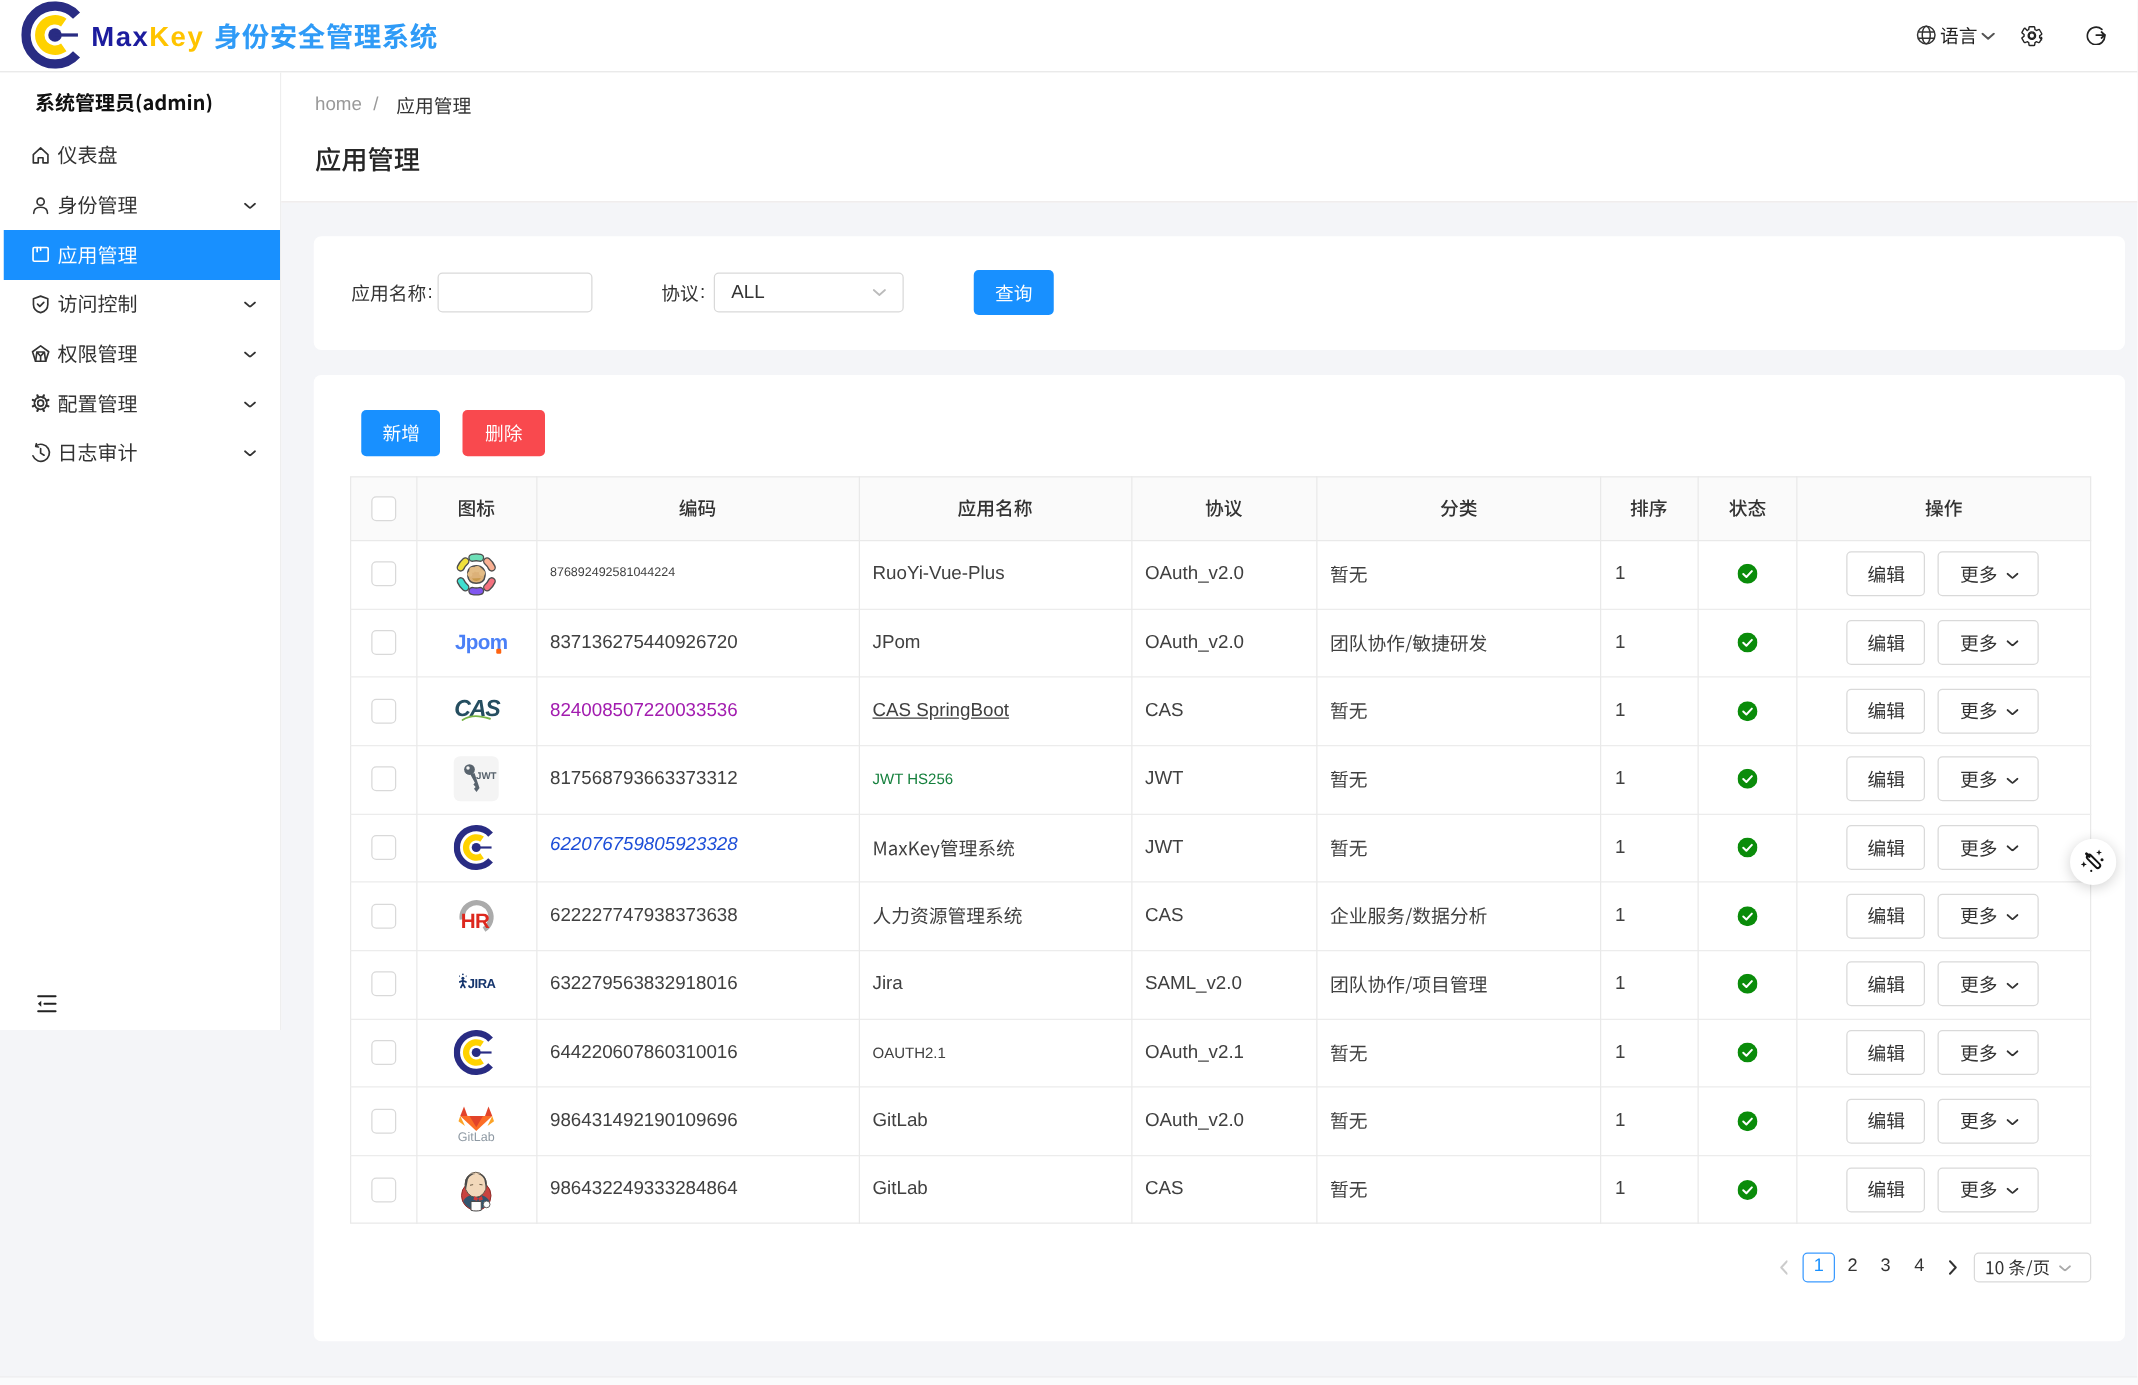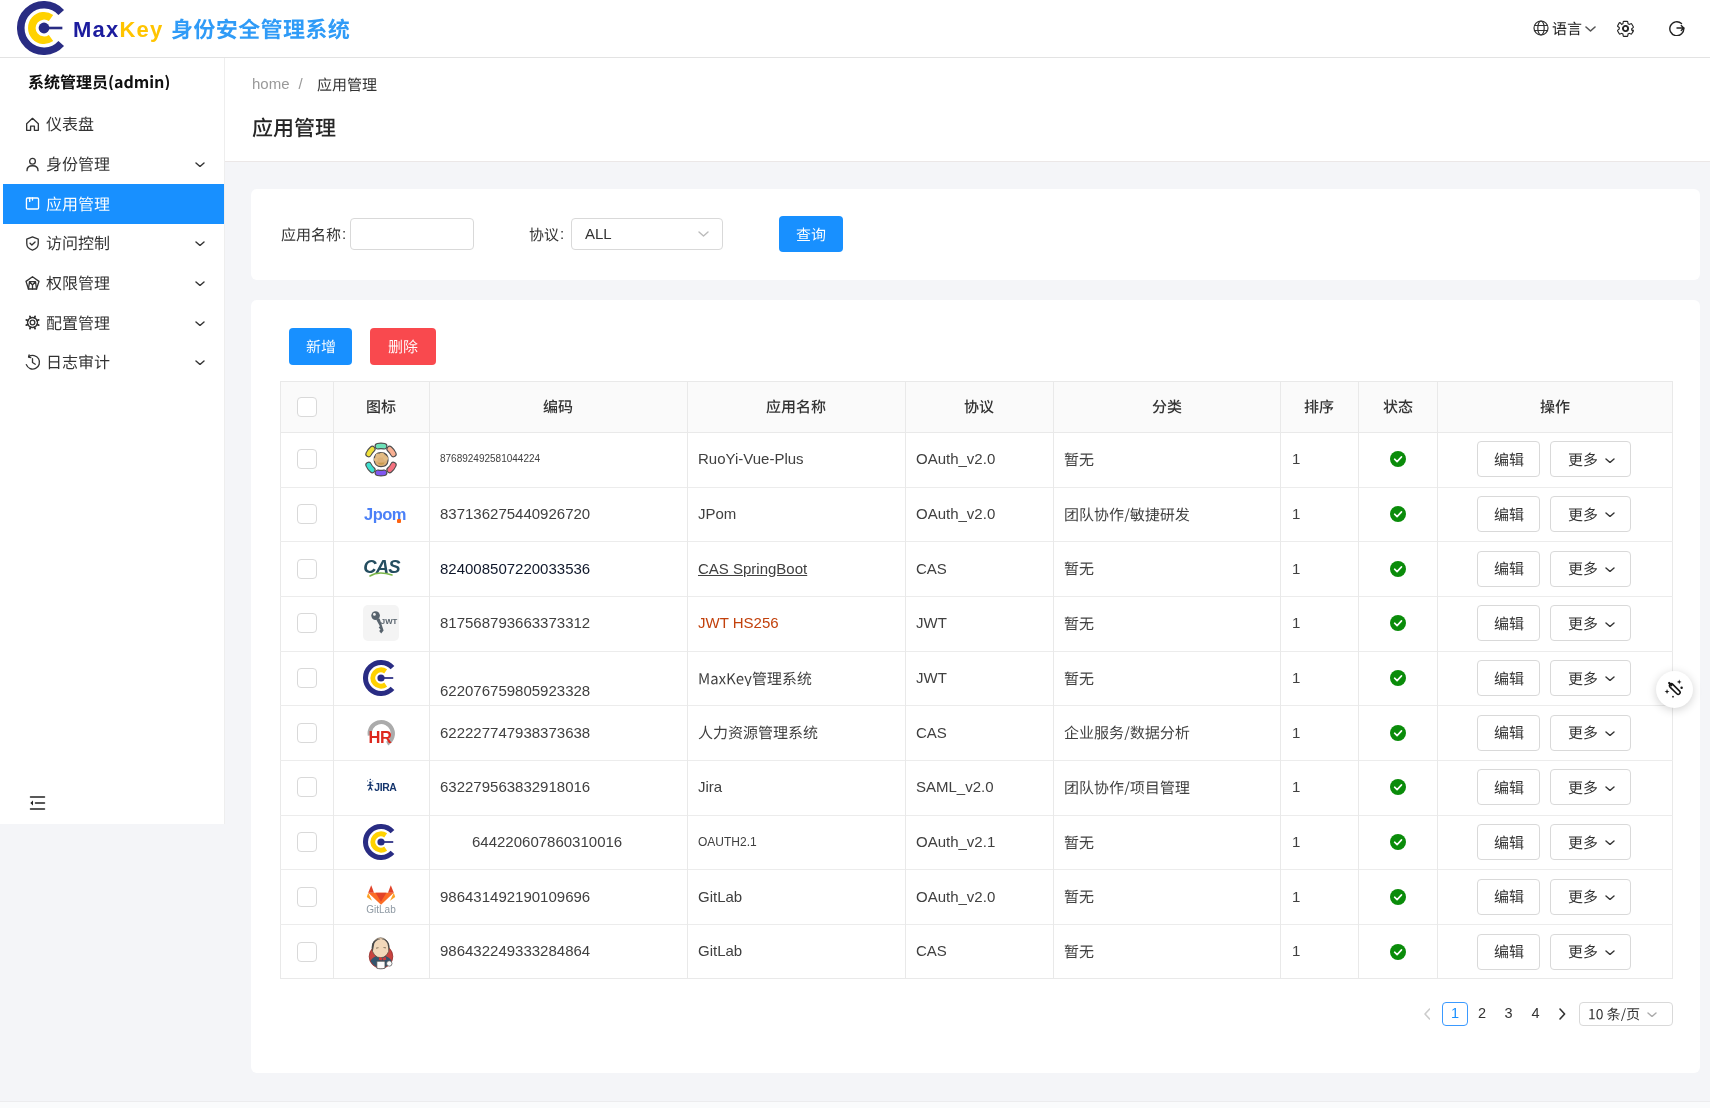--- a/index.html
+++ b/index.html
@@ -659,21 +659,21 @@
     <use href="#gr74" x="1000"></use>
   </svg>
 <svg class="t" style="left:1604.5px;top:512.3px;width:10px;height:5px" viewBox="0 0 10 5">
     <path d="M1 1 L5.0 4.5 L9.0 1" fill="none" stroke="#333" stroke-width="1.4" stroke-linecap="round" stroke-linejoin="round"></path>
   </svg>
 <div style="position:absolute;left:296.5px;top:558.7px;width:20.0px;height:20.0px;background:#fff;border:1px solid #d9d9d9;border-radius:4px;box-sizing:border-box;"></div>
 <div class="lt" style="top:553.3px;font-size:18.5px;color:#254e60;line-height:27.8px;font-weight:700;letter-spacing:-0.90px;font-style:italic;left:381.5px;transform:translateX(-50%);">CAS</div>
 <svg class="t" style="left:369.0px;top:571.2px;width:24px;height:7px" viewBox="0 0 24 7">
     <path d="M1 5 C8 0.5 15 1.5 23 4" fill="none" stroke="#7ab648" stroke-width="1.5" stroke-linecap="round"></path>
   </svg>
-<div class="lt" style="top:557.5px;font-size:15.0px;color:#0f172a;line-height:22.5px;left:440.0px;">824008507220033536</div>
+<div class="lt" style="top:557.5px;font-size:15.0px;color:#a21caf;line-height:22.5px;left:440.0px;">824008507220033536</div>
 <div class="lt" style="top:557.5px;font-size:15.0px;color:#404040;line-height:22.5px;left:698.0px;text-decoration:underline;">CAS SpringBoot</div>
 <div class="lt" style="top:557.5px;font-size:15.0px;color:#404040;line-height:22.5px;left:916.0px;">CAS</div>
 <svg class="t" style="left:1064.0px;top:561.2px;width:30.00px;height:15px" viewBox="0 -880 2000 1000" fill="#404040">
     <use href="#gr69" x="0"></use>
     <use href="#gr70" x="1000"></use>
   </svg>
 <div class="lt" style="top:557.5px;font-size:15.0px;color:#404040;line-height:22.5px;left:1292.0px;">1</div>
 <svg class="t" style="left:1389.5px;top:560.7px;width:16px;height:16px" viewBox="0 0 16 16">
     <circle cx="8" cy="8" r="8" fill="#0a8c0a"></circle>
     <path d="M4.6 8.2 L7.1 10.6 L11.5 5.9" fill="none" stroke="#fff" stroke-width="1.6" stroke-linecap="round" stroke-linejoin="round"></path>
@@ -693,21 +693,21 @@
   </svg>
 <div style="position:absolute;left:296.5px;top:613.4px;width:20.0px;height:20.0px;background:#fff;border:1px solid #d9d9d9;border-radius:4px;box-sizing:border-box;"></div>
 <div style="position:absolute;left:363.0px;top:605.4px;width:36px;height:36px;background:#f4f4f4;border-radius:5px;"></div>
 <svg class="t" style="left:363.0px;top:605.4px;width:36px;height:36px" viewBox="0 0 36 36">
     <circle cx="12.6" cy="10.6" r="4.3" fill="#58636d"></circle>
     <circle cx="11.4" cy="9.4" r="1.4" fill="#f4f4f4"></circle>
     <path d="M13.2 14.4 L16.6 13.4 L20.6 25.4 L18.2 28.6 L16.2 26 L17.5 24.5 L15.7 22.6 L16.9 21.2 Z" fill="#58636d"></path>
     <text x="17.8" y="18.6" font-family="Liberation Sans,sans-serif" font-size="7.8" font-weight="700" fill="#58636d">JWT</text>
   </svg>
 <div class="lt" style="top:612.1px;font-size:15.0px;color:#404040;line-height:22.5px;left:440.0px;">817568793663373312</div>
-<div class="lt" style="top:612.1px;font-size:15.0px;color:#c2410c;line-height:22.5px;left:698.0px;">JWT HS256</div>
+<div class="lt" style="top:612.1px;font-size:12px;color:#15803d;line-height:22.5px;left:698.0px;">JWT HS256</div>
 <div class="lt" style="top:612.1px;font-size:15.0px;color:#404040;line-height:22.5px;left:916.0px;">JWT</div>
 <svg class="t" style="left:1064.0px;top:615.9px;width:30.00px;height:15px" viewBox="0 -880 2000 1000" fill="#404040">
     <use href="#gr69" x="0"></use>
     <use href="#gr70" x="1000"></use>
   </svg>
 <div class="lt" style="top:612.1px;font-size:15.0px;color:#404040;line-height:22.5px;left:1292.0px;">1</div>
 <svg class="t" style="left:1389.5px;top:615.4px;width:16px;height:16px" viewBox="0 0 16 16">
     <circle cx="8" cy="8" r="8" fill="#0a8c0a"></circle>
     <path d="M4.6 8.2 L7.1 10.6 L11.5 5.9" fill="none" stroke="#fff" stroke-width="1.6" stroke-linecap="round" stroke-linejoin="round"></path>
   </svg>
@@ -724,21 +724,21 @@
 <svg class="t" style="left:1604.5px;top:621.6px;width:10px;height:5px" viewBox="0 0 10 5">
     <path d="M1 1 L5.0 4.5 L9.0 1" fill="none" stroke="#333" stroke-width="1.4" stroke-linecap="round" stroke-linejoin="round"></path>
   </svg>
 <div style="position:absolute;left:296.5px;top:668.1px;width:20.0px;height:20.0px;background:#fff;border:1px solid #d9d9d9;border-radius:4px;box-sizing:border-box;"></div>
 <svg class="t" style="left:363.0px;top:660.1px;width:36px;height:36px" viewBox="0 0 100 100">
     <path d="M81.9 78.8 A43 43 0 1 1 81.9 21.2" fill="none" stroke="#292c83" stroke-width="14"></path>
     <path d="M63 68.5 A22.6 22.6 0 1 1 63 31.5" fill="none" stroke="#ffd200" stroke-width="14"></path>
     <circle cx="50" cy="50" r="10" fill="#292c83"></circle>
     <rect x="50" y="47.6" width="34" height="4.8" fill="#292c83"></rect>
   </svg>
-<div class="lt" style="top:680px;font-size:15.0px;color:#404040;line-height:22.5px;left:440.0px;">622076759805923328</div>
+<div class="lt" style="top:665px;font-size:15.0px;color:#1d4ed8;line-height:22.5px;left:440.0px;font-style:italic;">622076759805923328</div>
 <svg class="t" style="left:698.0px;top:670.6px;width:113.91px;height:15px" viewBox="0 -880 7594 1000" fill="#404040">
     <use href="#gr83" x="0"></use>
     <use href="#gr84" x="812"></use>
     <use href="#gr85" x="1375"></use>
     <use href="#gr86" x="1873"></use>
     <use href="#gr87" x="2519"></use>
     <use href="#gr88" x="3073"></use>
     <use href="#gr23" x="3594"></use>
     <use href="#gr24" x="4594"></use>
     <use href="#gr89" x="5594"></use>
@@ -853,21 +853,21 @@
 <svg class="t" style="left:1604.5px;top:785.7px;width:10px;height:5px" viewBox="0 0 10 5">
     <path d="M1 1 L5.0 4.5 L9.0 1" fill="none" stroke="#333" stroke-width="1.4" stroke-linecap="round" stroke-linejoin="round"></path>
   </svg>
 <div style="position:absolute;left:296.5px;top:832.1px;width:20.0px;height:20.0px;background:#fff;border:1px solid #d9d9d9;border-radius:4px;box-sizing:border-box;"></div>
 <svg class="t" style="left:363.0px;top:824.1px;width:36px;height:36px" viewBox="0 0 100 100">
     <path d="M81.9 78.8 A43 43 0 1 1 81.9 21.2" fill="none" stroke="#292c83" stroke-width="14"></path>
     <path d="M63 68.5 A22.6 22.6 0 1 1 63 31.5" fill="none" stroke="#ffd200" stroke-width="14"></path>
     <circle cx="50" cy="50" r="10" fill="#292c83"></circle>
     <rect x="50" y="47.6" width="34" height="4.8" fill="#292c83"></rect>
   </svg>
-<div class="lt" style="top:830.9px;font-size:15.0px;color:#404040;line-height:22.5px;left:440.0px;margin-left:32px;">644220607860310016</div>
+<div class="lt" style="top:830.9px;font-size:15.0px;color:#404040;line-height:22.5px;left:440.0px;">644220607860310016</div>
 <div class="lt" style="top:830.9px;font-size:12px;color:#404040;line-height:22.5px;left:698.0px;">OAUTH2.1</div>
 <div class="lt" style="top:830.9px;font-size:15.0px;color:#404040;line-height:22.5px;left:916.0px;">OAuth_v2.1</div>
 <svg class="t" style="left:1064.0px;top:834.6px;width:30.00px;height:15px" viewBox="0 -880 2000 1000" fill="#404040">
     <use href="#gr69" x="0"></use>
     <use href="#gr70" x="1000"></use>
   </svg>
 <div class="lt" style="top:830.9px;font-size:15.0px;color:#404040;line-height:22.5px;left:1292.0px;">1</div>
 <svg class="t" style="left:1389.5px;top:834.1px;width:16px;height:16px" viewBox="0 0 16 16">
     <circle cx="8" cy="8" r="8" fill="#0a8c0a"></circle>
     <path d="M4.6 8.2 L7.1 10.6 L11.5 5.9" fill="none" stroke="#fff" stroke-width="1.6" stroke-linecap="round" stroke-linejoin="round"></path>

